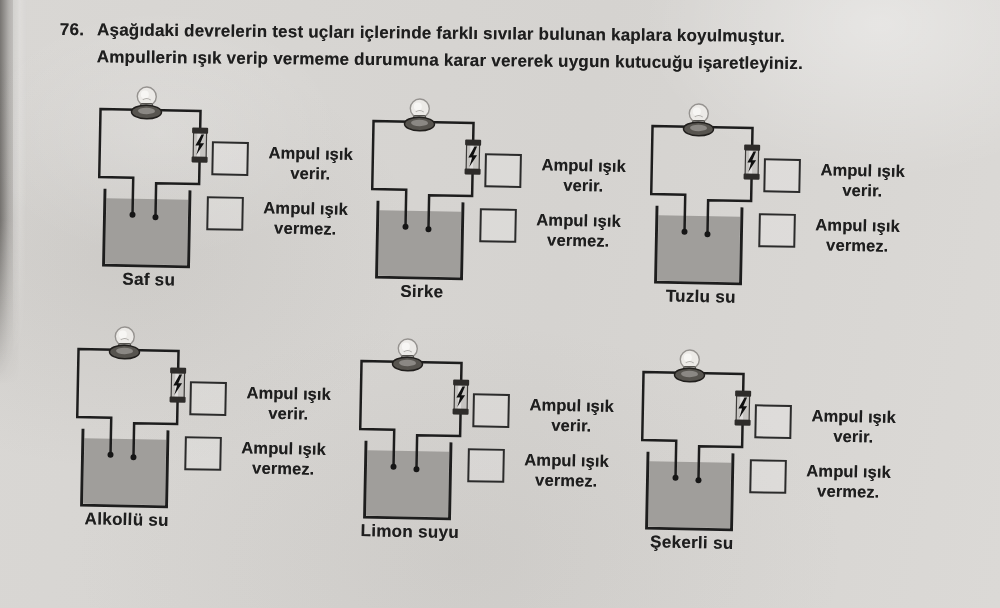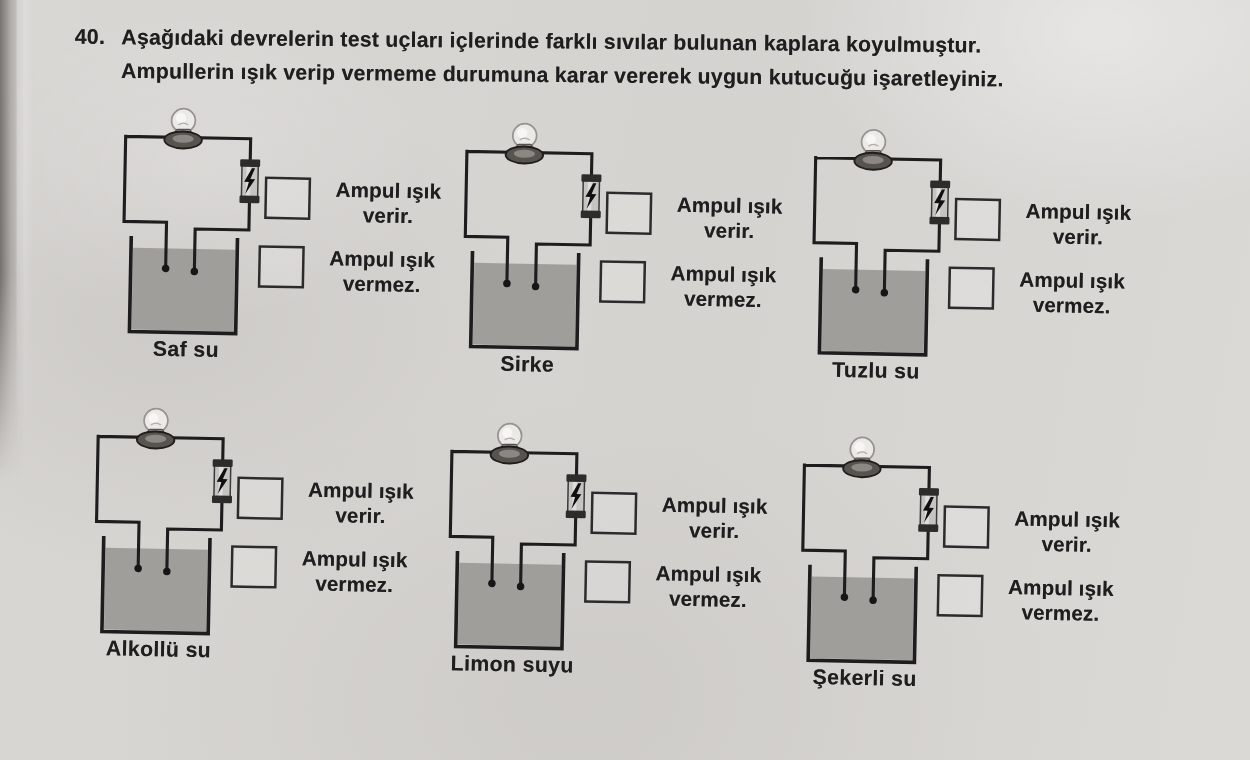--- a/index.html
+++ b/index.html
@@ -70,21 +70,21 @@
   }
 </style>
 </head>
 <body>
 
 <div id="page">
   <div id="edge-shadow"></div>
   <div id="edge-highlight"></div>
 
   <div class="question-header">
-    <span class="qnum">40.</span>
+    <span class="qnum">76.</span>
     <div class="qtext">
       <div>Aşağıdaki devrelerin test uçları içlerinde farklı sıvılar bulunan kaplara koyulmuştur.</div>
       <div>Ampullerin ışık verip vermeme durumuna karar vererek uygun kutucuğu işaretleyiniz.</div>
     </div>
   </div>
 
   <div id="circuits">
       <div class="cell" style="left: 95px; top: 85px;">
     <svg class="circ" viewBox="-3 -3 123 190">
       <g>

